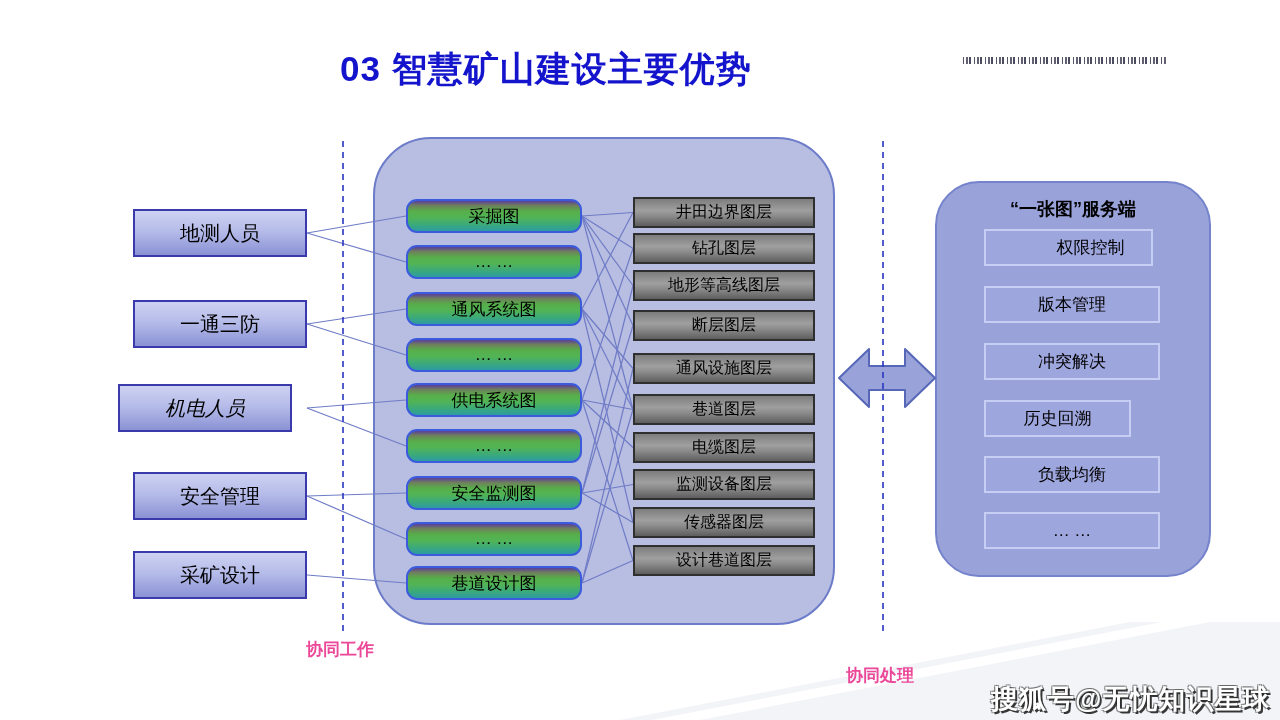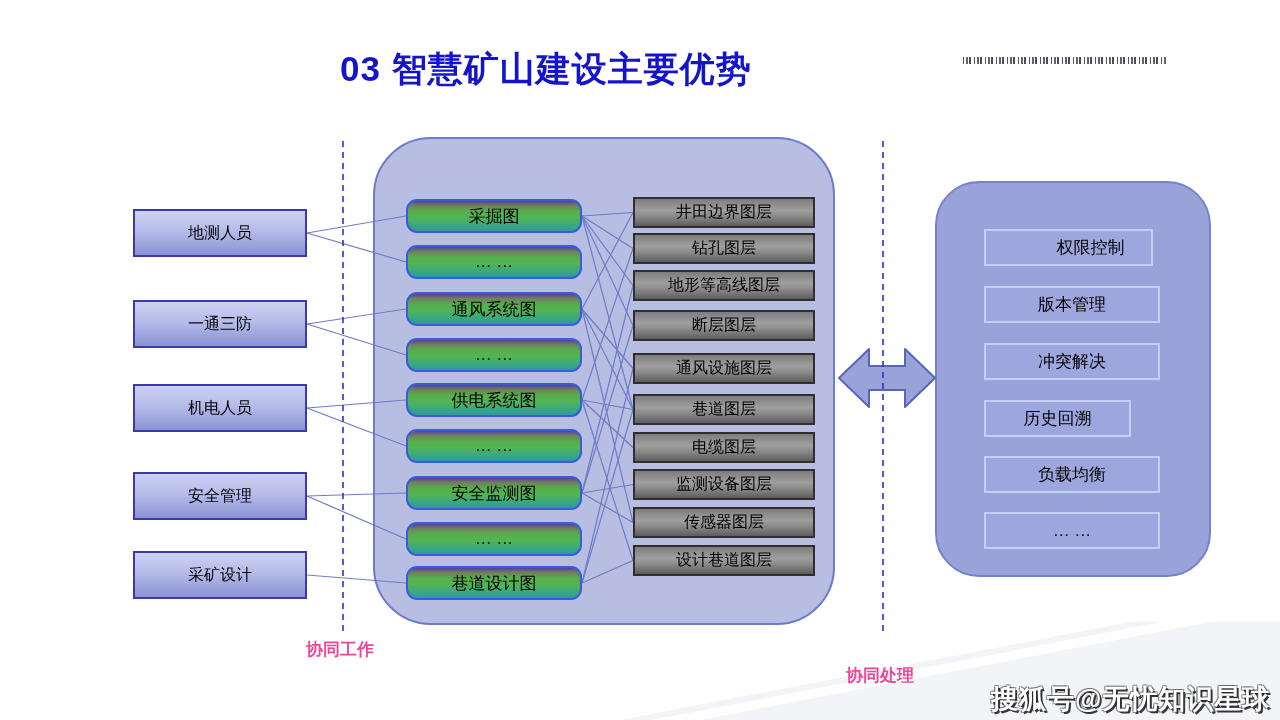--- a/index.html
+++ b/index.html
@@ -28,21 +28,21 @@
 
   .right-panel{position:absolute;left:935px;top:181px;width:276px;height:396px;z-index:1;
      background:var(--c-server,#9aa2da);border:2px solid var(--c-server-border,#7583cc);
      border-radius:44px;box-sizing:border-box;}
   .right-header{position:absolute;left:935px;top:197px;width:276px;z-index:4;text-align:center;
      font-size:18px;font-weight:bold;color:#000;}
 
   .box{position:absolute;z-index:3;box-sizing:border-box;display:flex;
      align-items:center;justify-content:center;color:#000;text-align:center;}
   .role-box{background:linear-gradient(180deg,#cdd1f2 0%,#b6bce9 45%,#8a92d5 100%);
-     border:2px solid var(--c-role-border,#3a3aad);font-size:16px;}
+     border:2px solid var(--c-role-border,#3a3aad);font-size:20px;}
   .map-box{background:linear-gradient(180deg,#5a3e99 0%,#6f7f5e 15%,#57ae4a 34%,#52b455 55%,#3aa97d 80%,#2d9aa2 100%);
      border:2px solid var(--c-green-border,#3b5bdc);border-radius:11px;font-size:17px;}
   .layer-box{background:linear-gradient(180deg,#7d7d7d 0%,#9f9f9f 42%,#8c8c8c 62%,#5e5e5e 100%);
      border:2px solid var(--c-gray-border,#2f2f2f);font-size:16px;}
   .service-box{background:#9ea6de;border:2px solid var(--c-service-border,#c7cef4);font-size:17px;}
 
   .footer-label{position:absolute;z-index:4;font-size:17px;font-weight:bold;color:#ec4899;}
   #footer-left{left:306px;top:638px;}
   #footer-right{left:846px;top:664px;}
 
@@ -61,25 +61,26 @@
     <path d="M620,720 L1130,622 L1162,622 L652,720 Z" fill="#f2f4f8"></path>
   </svg>
 
   <div class="slide-title">03 智慧矿山建设主要优势</div>
 
   <div class="fineprint"></div>
 
   <div class="mid-panel"></div>
 
   <div class="right-panel"></div>
+  <div class="right-header">“一张图”服务端</div>
 
   <div id="boxes">
       <div class="box role-box" style="left: 133px; top: 209px; width: 174px; height: 48px;">地测人员</div>
       <div class="box role-box" style="left: 133px; top: 300px; width: 174px; height: 48px;">一通三防</div>
-      <div class="box role-box" style="left: 133px; top: 384px; width: 174px; height: 48px;">机电人员</div>
+      <div class="box role-box" style="left: 118px; top: 384px; width: 174px; height: 48px; font-style: italic;">机电人员</div>
       <div class="box role-box" style="left: 133px; top: 472px; width: 174px; height: 48px;">安全管理</div>
       <div class="box role-box" style="left: 133px; top: 551px; width: 174px; height: 48px;">采矿设计</div>
       <div class="box map-box" style="left: 406px; top: 199px; width: 176px; height: 34px;">采掘图</div>
       <div class="box map-box" style="left: 406px; top: 245px; width: 176px; height: 34px;">… …</div>
       <div class="box map-box" style="left: 406px; top: 292px; width: 176px; height: 34px;">通风系统图</div>
       <div class="box map-box" style="left: 406px; top: 338px; width: 176px; height: 34px;">… …</div>
       <div class="box map-box" style="left: 406px; top: 383px; width: 176px; height: 34px;">供电系统图</div>
       <div class="box map-box" style="left: 406px; top: 429px; width: 176px; height: 34px;">… …</div>
       <div class="box map-box" style="left: 406px; top: 476px; width: 176px; height: 34px;">安全监测图</div>
       <div class="box map-box" style="left: 406px; top: 522px; width: 176px; height: 34px;">… …</div>

